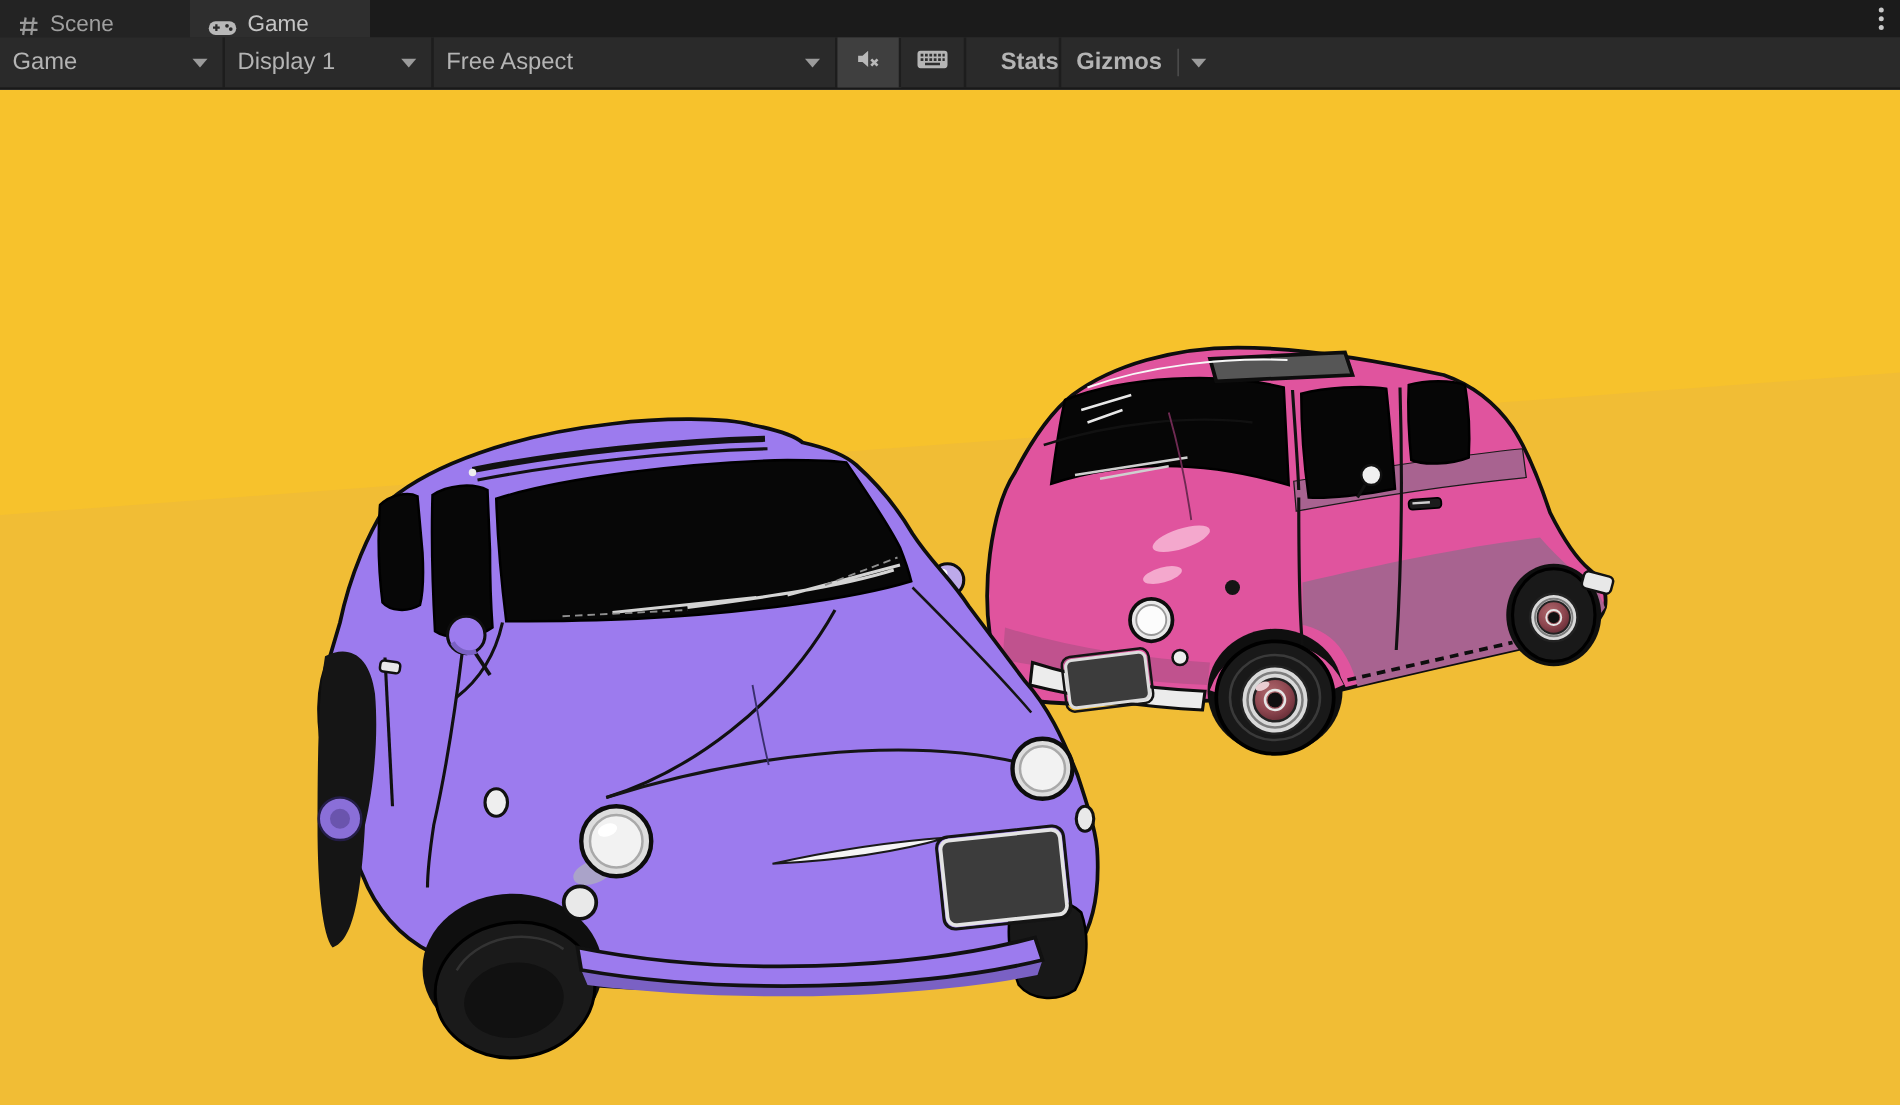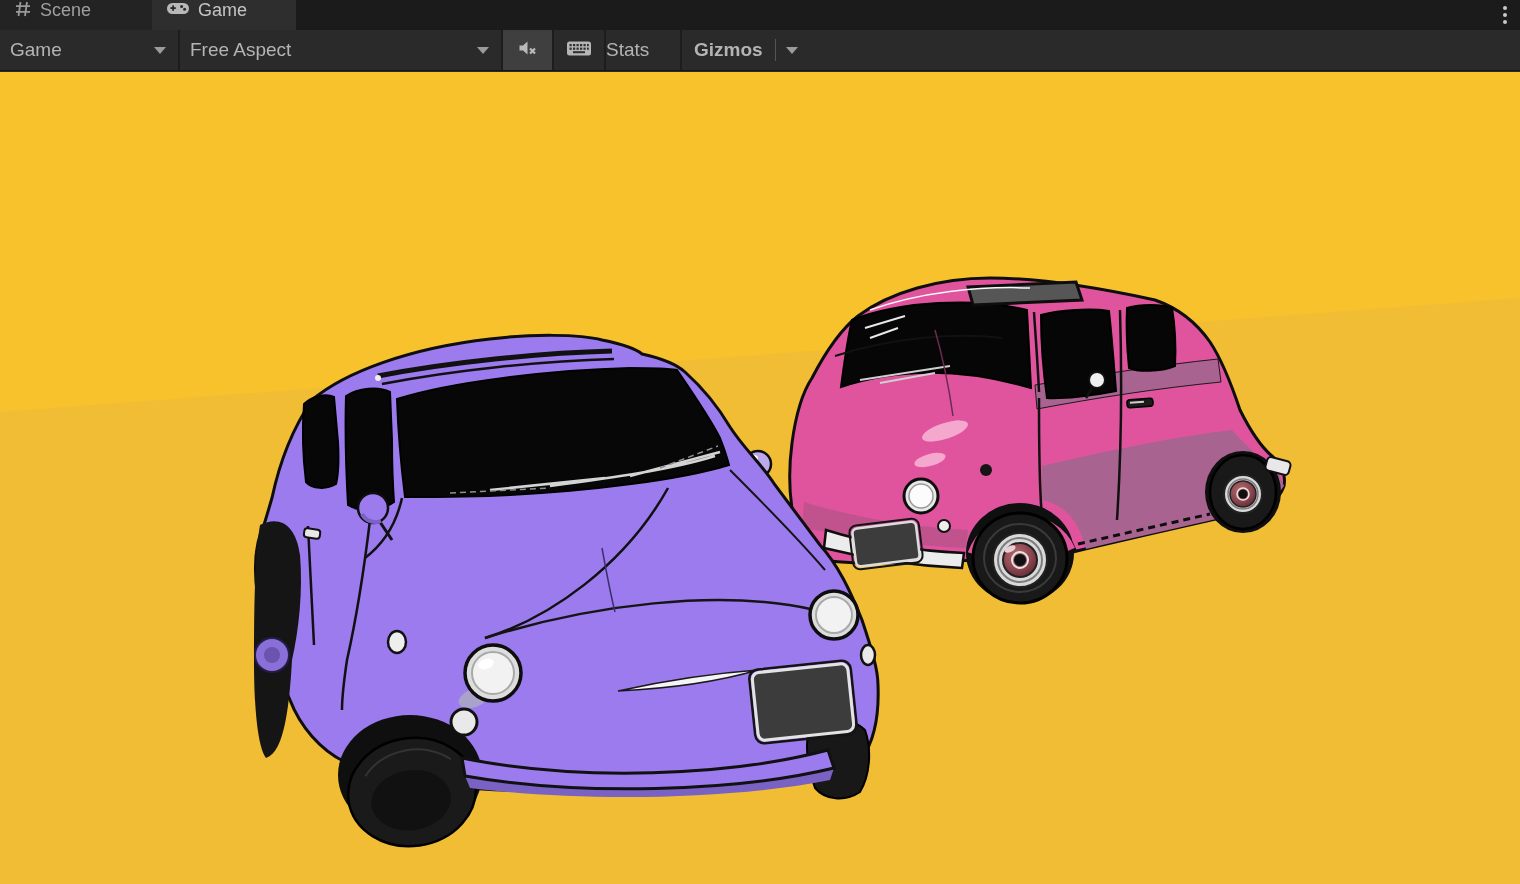--- a/index.html
+++ b/index.html
@@ -1,40 +1,40 @@
 <!DOCTYPE html>
 <html style="--viewport-sky: #F7C22C; --viewport-ground: #F1BD35; --tabbar-bg: #1B1B1B; --tab-active-bg: #2E2E2E; --tab-inactive-bg: #232323; --toolbar-bg: #2A2A2A; --divider: #1D1D1D; --btn-active-bg: #3F3F3F; --text-color: #B4B4B4; --purple-body: #9C7BEE; --purple-shade: #7A61C4; --pink-body: #E0549E; --pink-shade: #A86390; --pink-mid: #C0528E; --pink-highlight: #F4A8CD; --hub-maroon: #8E4750; --chrome: #E8E8E8; --outline: #0E0E0E;"><head>
 <meta charset="utf-8">
 <style>
   html,body{margin:0;padding:0;background:#111;}
   body{width:1520px;height:884px;overflow:hidden;font-family:"Liberation Sans","DejaVu Sans",sans-serif;-webkit-font-smoothing:antialiased;}
   .stage{position:relative;width:1520px;height:884px;background:var(--toolbar-bg);}
 
   
   .tabbar{position:absolute;left:0;top:0;width:1520px;height:30px;background:var(--tabbar-bg);display:flex;align-items:stretch;}
-  .tab{display:flex;align-items:flex-start;gap:8px;padding:0 18px 0 14px;font-size:18px;color:#9f9f9f;cursor:default;}
+  .tab{display:flex;align-items:flex-end;gap:8px;padding:0 18px 0 14px;font-size:18px;color:#9f9f9f;cursor:default;}
   .tab.inactive{background:var(--tab-inactive-bg);width:120px;}
   .tab.active{background:var(--tab-active-bg);color:#c4c4c4;width:112px;}
   .tab .ticon{display:flex;align-items:center;}
   .kebab{position:absolute;right:4px;top:3px;width:22px;height:24px;display:flex;flex-direction:column;align-items:center;justify-content:center;gap:3px;}
   .kebab i{width:4px;height:4px;border-radius:50%;background:#c8c8c8;display:block;}
 
   
   .toolbar{position:absolute;left:0;top:30px;width:1520px;height:41px;background:var(--toolbar-bg);display:flex;align-items:stretch;border-bottom:1px solid #151515;box-sizing:border-box;}
   .tsec{display:flex;align-items:center;border-right:2px solid var(--divider);box-sizing:border-box;color:var(--text-color);font-size:19px;position:relative;}
   .tsec .lbl{padding-left:10px;white-space:nowrap;}
   .caret{width:0;height:0;border-left:6px solid transparent;border-right:6px solid transparent;border-top:7px solid #9b9b9b;margin-left:auto;margin-right:12px;}
   .sec-game{width:180px;}
   .sec-display{width:167px;}
   .sec-aspect{width:323px;}
   .sec-scale{width:323px;gap:10px;}
   .sec-focus{width:220px;}
   .sec-mute{width:51px;justify-content:center;background:var(--btn-active-bg);}
   .sec-kbd{width:52px;justify-content:center;}
-  .sec-stats{width:76px;justify-content:flex-start;}
+  .sec-stats{width:76px;justify-content:flex-end;font-weight:bold;}
   .sec-gizmos{width:128px;border-right:none;}
   .sec-gizmos .lbl{padding-left:12px;font-weight:bold;}
   .gsep{width:1px;height:22px;background:#555;margin-left:12px;}
   .sec-gizmos .caret{margin-left:10px;}
   .slider{display:flex;align-items:center;width:150px;height:16px;}
   .slider .knob{width:17px;height:17px;border-radius:50%;background:#8e8e8e;flex:0 0 auto;}
   .slider .track{flex:1;height:3px;background:#5a5a5a;margin-left:-1px;}
   .scaleval{padding-right:14px;}
 
   
@@ -73,20 +73,24 @@
     <div class="kebab">
         <i></i>
         <i></i>
         <i></i>
       </div>
   </div>
 
   <div class="toolbar">
     <div class="tsec sec-game">
       <span class="lbl">Game</span>
+      <span class="caret"></span>
+    </div>
+    <div class="tsec sec-display">
+      <span class="lbl">Display 1</span>
       <span class="caret"></span>
     </div>
     <div class="tsec sec-aspect">
       <span class="lbl">Free Aspect</span>
       <span class="caret"></span>
     </div>
     <div class="tsec sec-mute">
       <span>
         <svg width="22" height="20" viewBox="0 0 22 20">
           <path d="M2.5 7.5 L6 7.5 L10.5 3.5 L10.5 16.5 L6 12.5 L2.5 12.5 Z" fill="#b9b9b9"></path>

